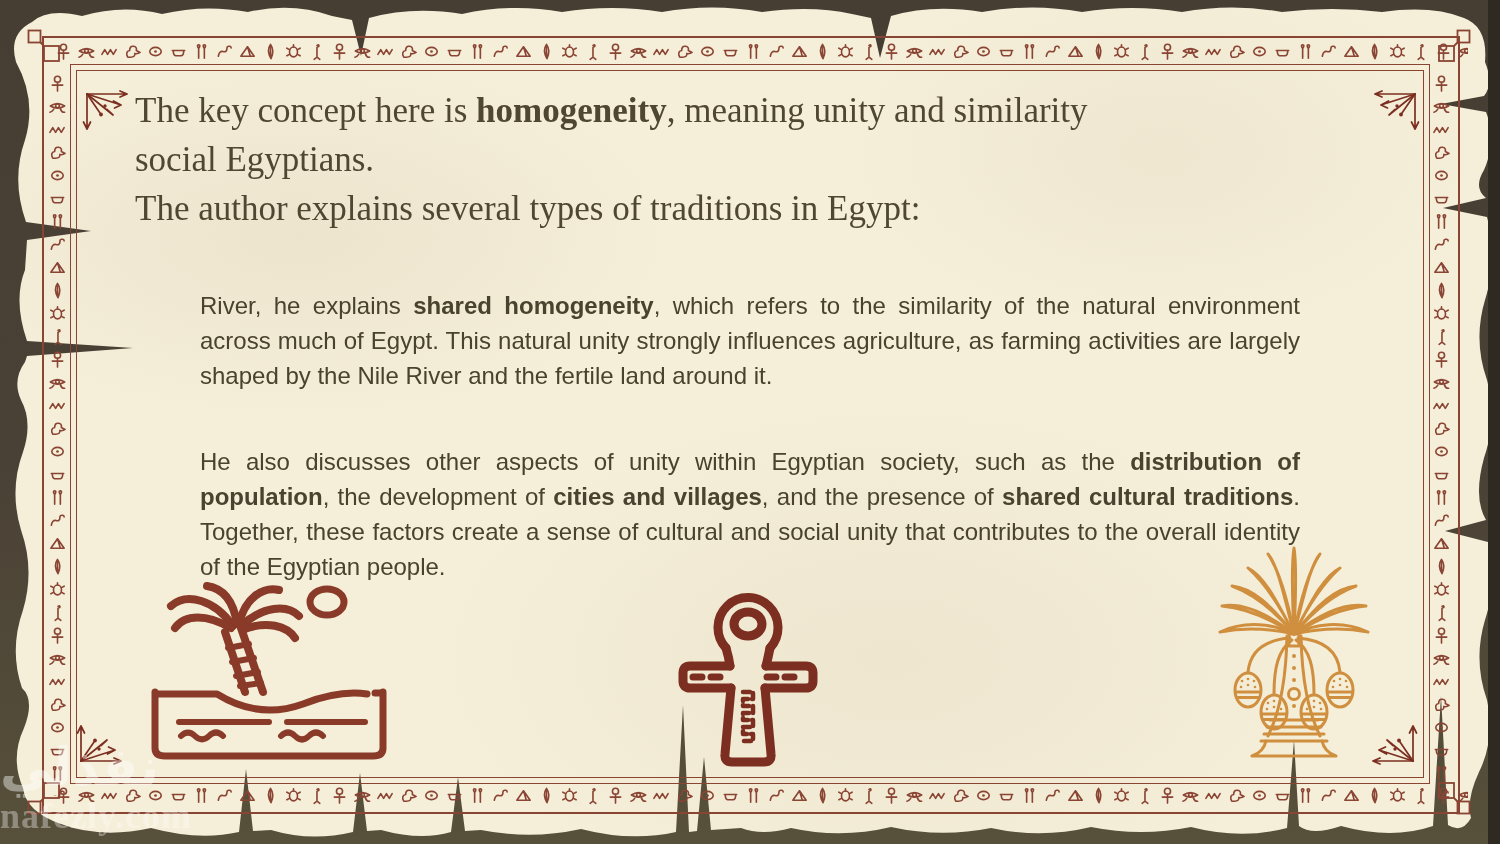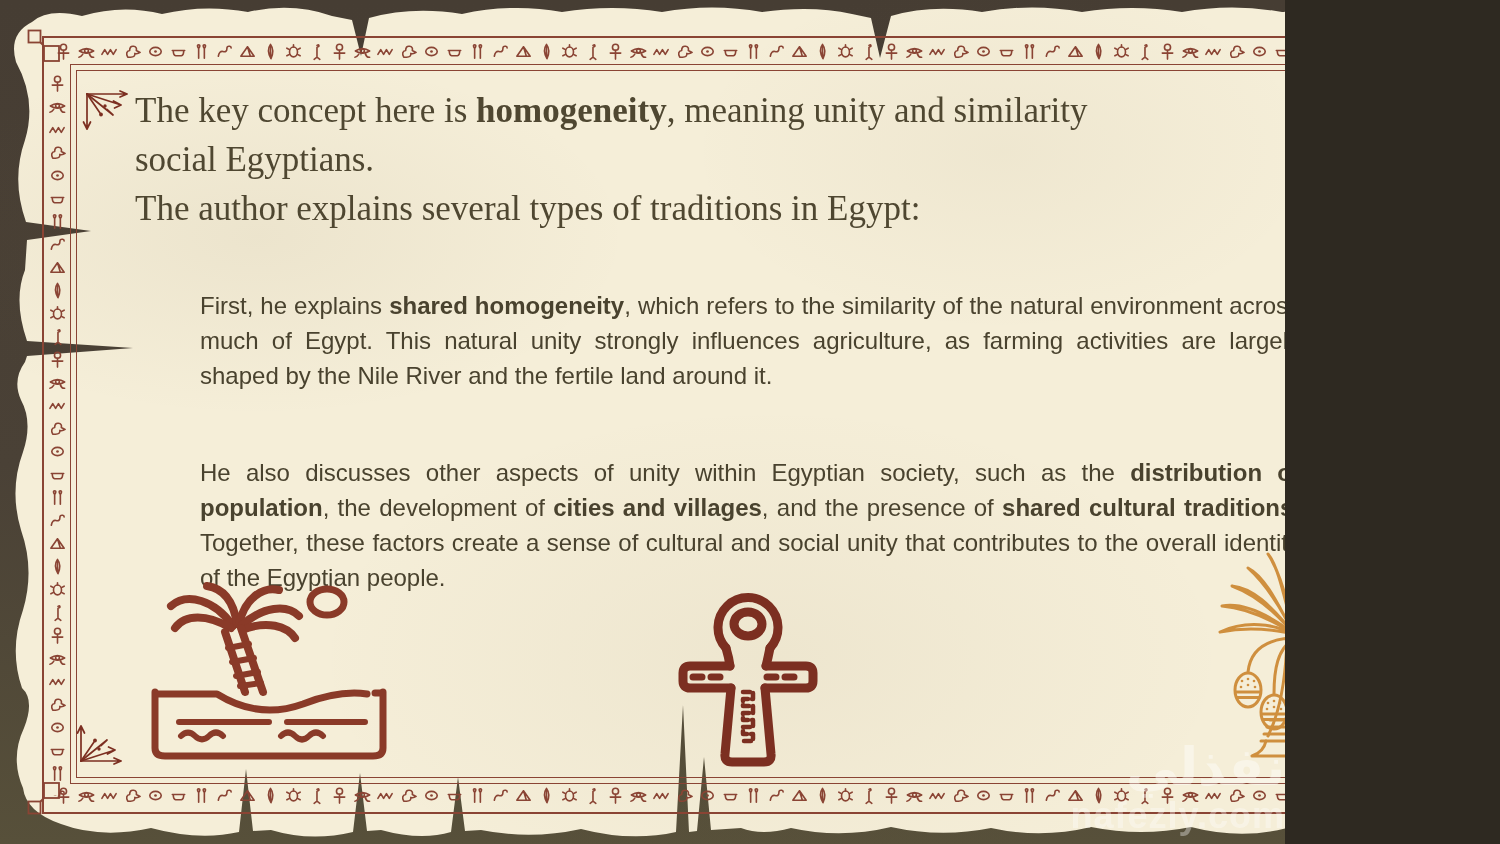--- a/index.html
+++ b/index.html
@@ -1,16 +1,16 @@
 <!DOCTYPE html>
 <html style="--background-top: #463d33; --background-bottom: #57503a; --parchment: #f5eed8; --frame: #8a4434; --heading-text: #4f4731; --body-text: #49422e; --accent-dark-red: #8a3a28; --accent-ankh-red: #7c2f21; --accent-gold: #cf8f3e; --watermark: #ffffff;"><head>
 <meta charset="utf-8">
 <style>
   html,body{margin:0;padding:0;background:#2e2921;}
-  .stage{position:relative;width:1285px;height:844px;overflow:hidden;
+  .stage{position:relative;width:1488px;height:844px;overflow:hidden;
          font-family:"Liberation Sans",sans-serif;}
   .bg{position:absolute;inset:0;
       background:linear-gradient(180deg,var(--background-top,#463d33) 0%,#4a4136 55%,var(--background-bottom,#57503a) 100%);}
   .parchment-svg{position:absolute;left:0;top:0;}
   .texture{position:absolute;inset:0;pointer-events:none;
       background:
         radial-gradient(620px 300px at 20% 28%, rgba(120,100,60,.07), transparent 60%),
         radial-gradient(520px 300px at 78% 18%, rgba(120,100,60,.05), transparent 60%),
         radial-gradient(760px 420px at 60% 78%, rgba(120,100,60,.06), transparent 60%);}
 
@@ -47,35 +47,35 @@
 
   
   .heading{position:absolute;left:135px;top:86px;width:1180px;
       font-family:"Liberation Serif","DejaVu Serif",serif;
       font-size:35px;line-height:49px;color:var(--heading-text,#4f4731);}
   .heading .b, .para .b{font-weight:bold;}
   .para{position:absolute;width:1100px;left:200px;
       font-size:24px;line-height:35px;color:var(--body-text,#49422e);
       text-align:justify;}
   .para-1{top:264px;}
-  .para-2{top:431px;}
+  .para-2{top:420px;}
 
   
   .art{position:absolute;stroke:currentColor;fill:none;stroke-linecap:round;stroke-linejoin:round;}
   .art-palm{left:141px;top:570px;color:var(--accent-dark-red,#8a3a28);}
   .art-ankh{left:670px;top:586px;color:var(--accent-ankh-red,#7c2f21);}
   .art-date{left:1194px;top:544px;color:var(--accent-gold,#cf8f3e);}
   .fdot{fill:currentColor;stroke:none;}
 
   
-  .watermark{position:absolute;left:0;right:0;top:738px;text-align:right;
+  .watermark{position:absolute;left:0;right:11px;top:738px;text-align:left;
       color:var(--watermark,#ffffff);pointer-events:none;z-index:9;}
   .wm-ar{font-family:"DejaVu Sans",sans-serif;font-size:52px;font-weight:bold;
       opacity:.42;line-height:58px;}
-  .wm-en{font-family:Liberation Sans, sans-serif;font-size:36px;font-weight:bold;
+  .wm-en{font-family:Liberation Serif, serif;font-size:36px;font-weight:bold;
       opacity:.35;line-height:40px;letter-spacing:1px;}
   .layer{position:absolute;inset:0;}
 </style>
 </head>
 <body>
 
 <svg width="0" height="0" style="position:absolute" aria-hidden="true">
   <defs>
     <symbol id="g-ankh" viewBox="0 0 20 20">
         <circle cx="10" cy="5.5" r="3.2"></circle>
@@ -761,21 +761,21 @@
         <circle class="dot" cx="25" cy="19" r="1.7"></circle>
       <path d="M7 7 L20 26"></path>
         <circle class="dot" cx="21" cy="27.5" r="1.9"></circle>
     </svg>
   </div>
 
   <div class="heading">
     <div><span>The key concept here is </span><span class="b">homogeneity</span><span>, meaning unity and similarity</span><br><span>social Egyptians.</span></div>
     <div>The author explains several types of traditions in Egypt:</div>
   </div>
-  <p class="para para-1"><span>First, he explains </span><span class="b">shared homogeneity</span><span>, which refers to the similarity of the natural environment across much of Egypt. This natural unity strongly influences agriculture, as farming activities are largely shaped by the Nile River and the fertile land around it.</span></p>
+  <p class="para para-1"><span>River, he explains </span><span class="b">shared homogeneity</span><span>, which refers to the similarity of the natural environment across much of Egypt. This natural unity strongly influences agriculture, as farming activities are largely shaped by the Nile River and the fertile land around it.</span></p>
   <p class="para para-2"><span>He also discusses other aspects of unity within Egyptian society, such as the </span><span class="b">distribution of population</span><span>, the development of </span><span class="b">cities and villages</span><span>, and the presence of </span><span class="b">shared cultural traditions</span><span>. Together, these factors create a sense of cultural and social unity that contributes to the overall identity of the Egyptian people.</span></p>
 
   <svg class="art art-palm" width="246" height="202" viewBox="0 0 246 202" stroke-width="8">
     <ellipse cx="186" cy="32" rx="17" ry="13" stroke-width="7"></ellipse>
     <path d="M92 56 C 74 30 46 22 30 36"></path>
     <path d="M90 58 C 66 44 44 44 34 58"></path>
     <path d="M96 54 C 92 28 80 18 66 16"></path>
     <path d="M98 54 C 104 28 122 16 138 20"></path>
     <path d="M100 56 C 122 36 146 34 158 46"></path>
     <path d="M101 60 C 126 50 146 56 154 68"></path>

